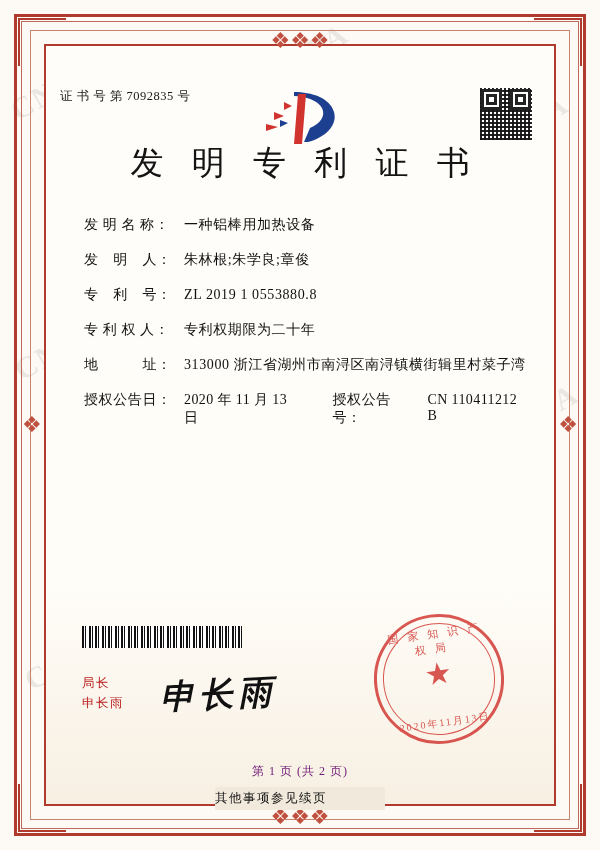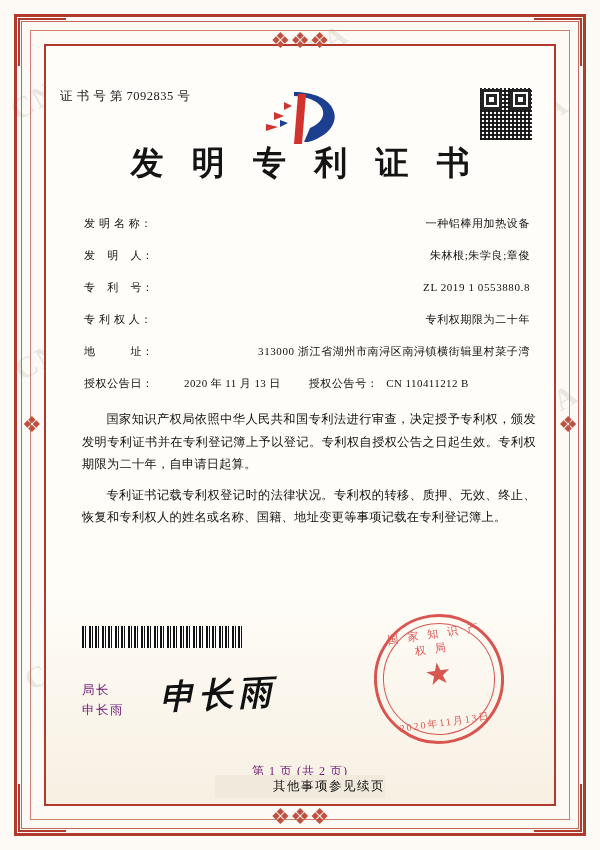--- a/index.html
+++ b/index.html
@@ -139,51 +139,50 @@
     background: #fff;
     box-shadow: inset 0 0 0 2px #fff, inset 0 0 0 5px #111;
   }
   .qr::before { left: 1px; top: 1px; }
   .qr::after { right: 1px; top: 1px; }
 
   .title {
     text-align: center;
     font-family: "Liberation Serif", serif;
     font-size: 33px;
-    font-weight: bold;
+    font-weight: normal;
     letter-spacing: 10px;
     color: #141414;
     margin-top: 36px;
     text-indent: 10px;
   }
 
   .fields {
     margin-top: 30px;
     padding-left: 24px;
     padding-right: 10px;
   }
   .field-row {
     display: flex;
     align-items: baseline;
     font-family: "Liberation Serif", serif;
-    font-size: 11px;
+    font-size: 14px;
     color: #111;
     margin-bottom: 17px;
     letter-spacing: 0.4px;
   }
   .field-label {
     width: 100px;
     flex: 0 0 auto;
     letter-spacing: 2px;
   }
   .field-label.tight { letter-spacing: 0.6px; }
   .field-value {
     flex: 1 1 auto;
     letter-spacing: 0.6px;
-    text-align: right;
   }
   .field-row.two .field-label { width: 100px; }
   .inline-label {
     letter-spacing: 0.6px;
     margin-left: 28px;
     margin-right: 8px;
   }
 
   .para {
     font-family: "Liberation Serif", serif;
@@ -208,24 +207,24 @@
       90deg,
       #111 0 2px, #fff 2px 3px, #111 3px 4px, #fff 4px 7px,
       #111 7px 9px, #fff 9px 10px, #111 10px 11px, #fff 11px 13px
     );
   }
 
   
   .sign-block {
     position: absolute;
     left: 22px;
-    bottom: 69px;
+    bottom: 76px;
     font-family: "Liberation Serif", serif;
     font-size: 12.5px;
-    color: #701a75;
+    color: #b91c1c;
     letter-spacing: 1.5px;
     line-height: 1.65;
   }
   .signature {
     position: absolute;
     left: 100px;
     bottom: 72px;
     font-family: "Liberation Serif", serif;
     font-size: 34px;
     font-style: italic;
@@ -290,29 +289,29 @@
     font-family: "Liberation Serif", serif;
     font-size: 12px;
     color: #701a75;
     letter-spacing: 1px;
   }
 
   .footer-note {
     position: absolute;
     left: 0; right: 0;
     bottom: 36px;
-    text-align: right;
+    text-align: left;
     font-family: "Liberation Serif", serif;
     font-size: 12.5px;
     color: #111;
     letter-spacing: 1.5px;
     background: #f1e9db;
     padding: 3px 0;
     width: 170px;
-    margin: 16px auto;
+    margin: 4px auto;
   }
 </style>
 </head>
 <body>
 
 <div class="page">
 
   <div class="watermark" style="left:6px; top:70px;">CNIPA</div>
   <div class="watermark" style="left:250px; top:40px;">CNIPA</div>
   <div class="watermark" style="left:470px; top:110px;">CNIPA</div>
@@ -377,24 +376,20 @@
         <span class="field-value">313000 浙江省湖州市南浔区南浔镇横街辑里村菜子湾</span>
       </div>
       <div class="field-row two">
         <span class="field-label tight">授权公告日：</span>
         <span>2020 年 11 月 13 日</span>
         <span class="inline-label">授权公告号：</span>
         <span>CN 110411212 B</span>
       </div>
     </div>
 
-    <div class="para-block">
-      <p class="para">国家知识产权局依照中华人民共和国专利法进行审查，决定授予专利权，颁发发明专利证书并在专利登记簿上予以登记。专利权自授权公告之日起生效。专利权期限为二十年，自申请日起算。</p>
-      <p class="para">专利证书记载专利权登记时的法律状况。专利权的转移、质押、无效、终止、恢复和专利权人的姓名或名称、国籍、地址变更等事项记载在专利登记簿上。</p>
-    </div>
 
     <div class="barcode"></div>
 
     <div class="sign-block">
       <div>局长</div>
       <div>申长雨</div>
     </div>
     <div class="signature">申长雨</div>
 
     <div class="seal">

